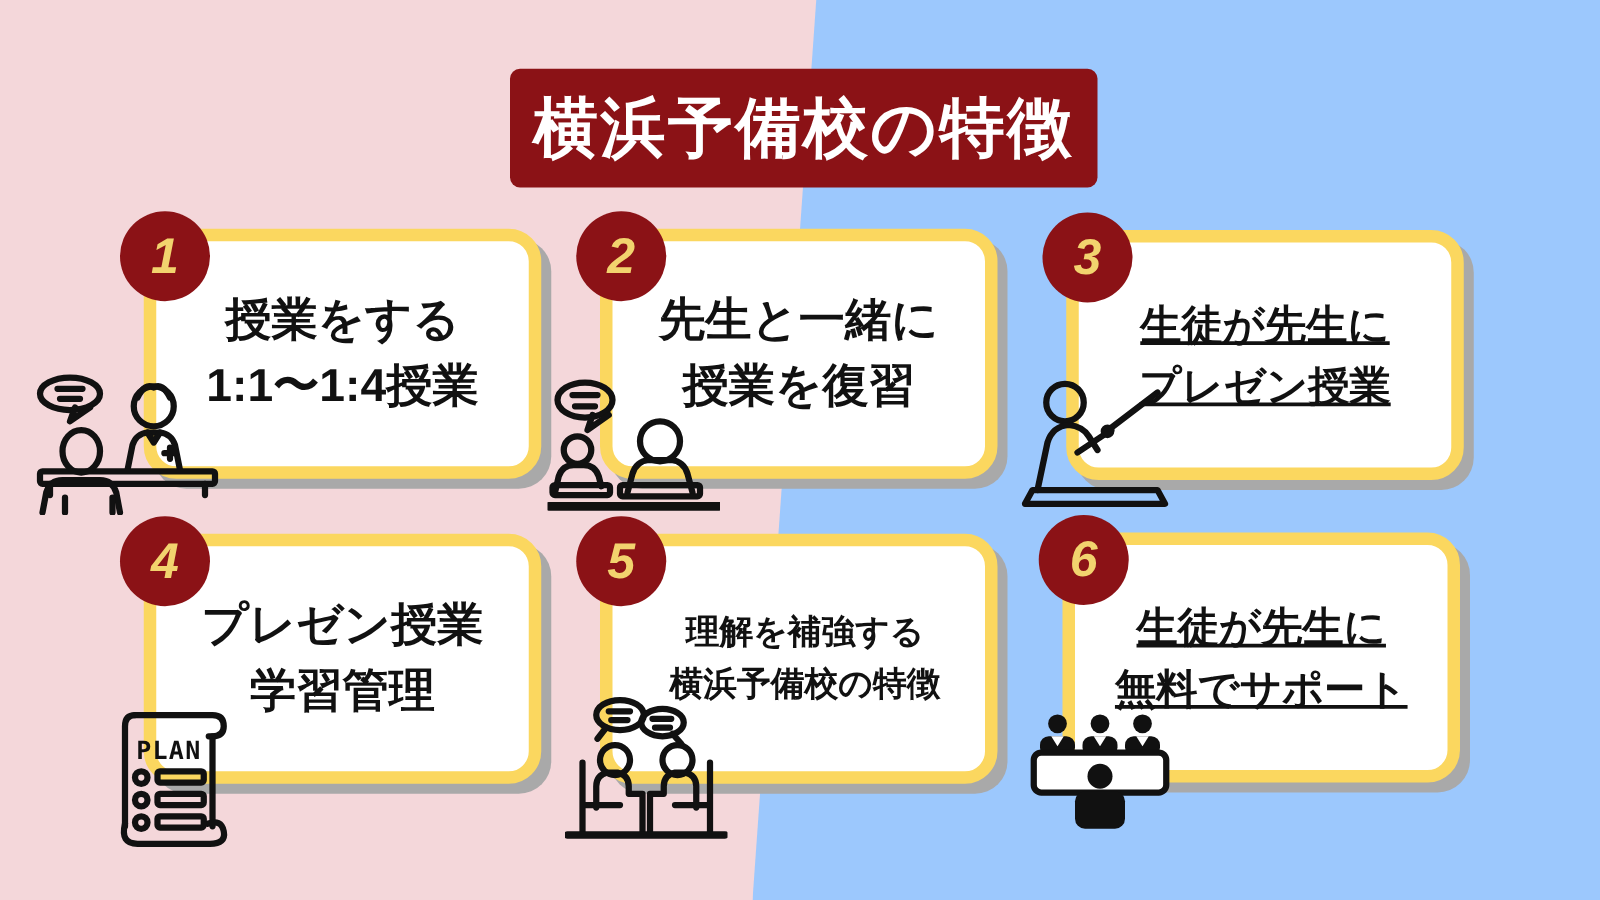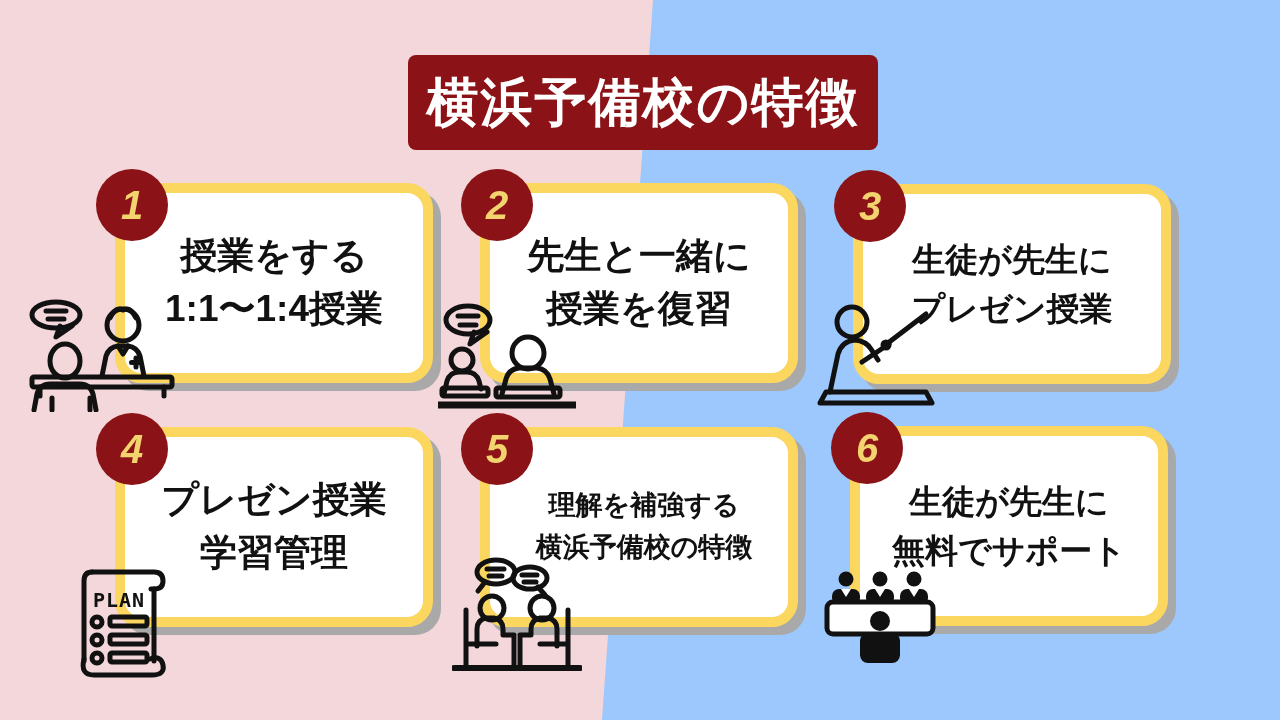--- a/index.html
+++ b/index.html
@@ -36,27 +36,27 @@
     position:absolute;left:-29px;top:-24px;width:72px;height:72px;
     border-radius:50%;background:#8b1216;color:#f2d36e;
     display:flex;align-items:center;justify-content:center;
     font-size:40px;font-weight:700;font-style:italic;z-index:3;
   }
   .card-text{
     text-align:center;font-weight:800;color:#111111;line-height:1.42;
     width:100%;
   }
   .size-l{font-size:37px;}
-  .size-m{font-size:33px;line-height:1.5;}
+  .size-m{font-size:33px;line-height:1.5;text-decoration:underline;}
   .size-s{font-size:27px;line-height:1.55;margin-left:10px;}
   .icon{position:absolute;z-index:4;}
   #icon-1{left:20px;top:298px;width:162px;height:114px;}
   #icon-2{left:438px;top:296px;width:138px;height:118px;}
   #icon-3{left:810px;top:300px;width:132px;height:118px;}
-  #icon-4{left:70px;top:564px;width:102px;height:116px;}
+  #icon-4{left:86px;top:564px;width:102px;height:116px;}
   #icon-5{left:452px;top:556px;width:130px;height:126px;}
   #icon-6{left:824px;top:566px;width:112px;height:104px;}
   .stroke-art{stroke:#111111;stroke-width:5;fill:none;stroke-linecap:round;stroke-linejoin:round;}
 </style>
 </head>
 <body>
 
 <div id="scene">
   <div class="bg-pink"></div>
   <div class="bg-blue"></div>

